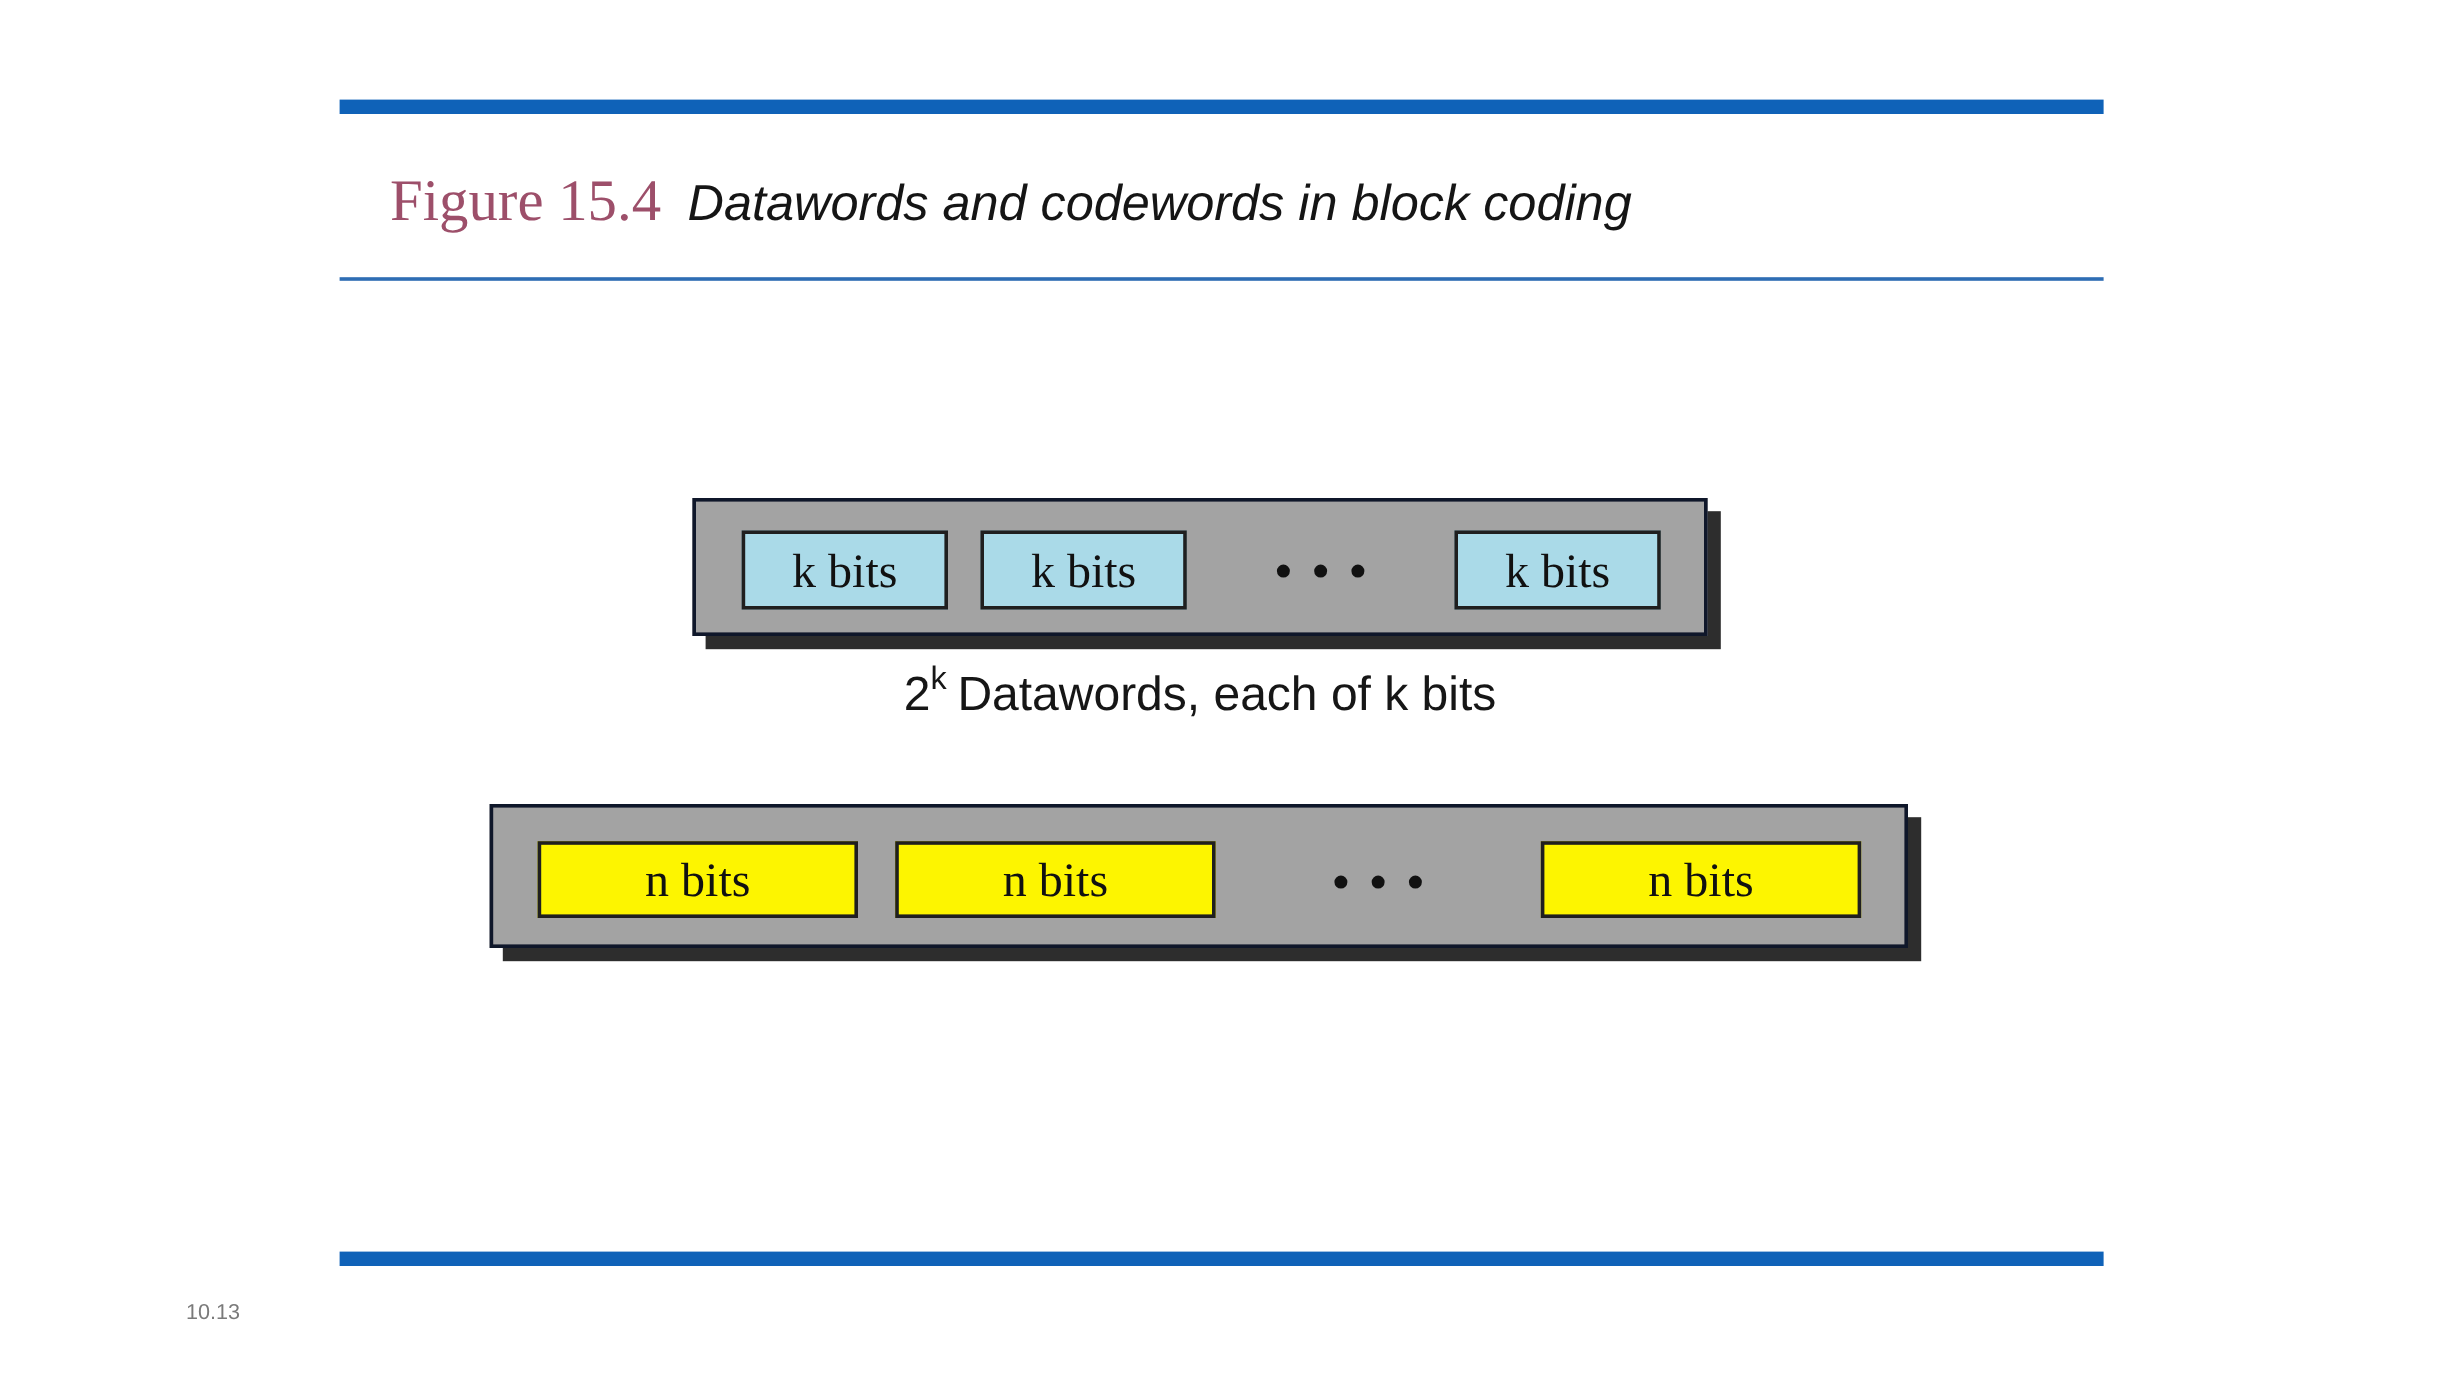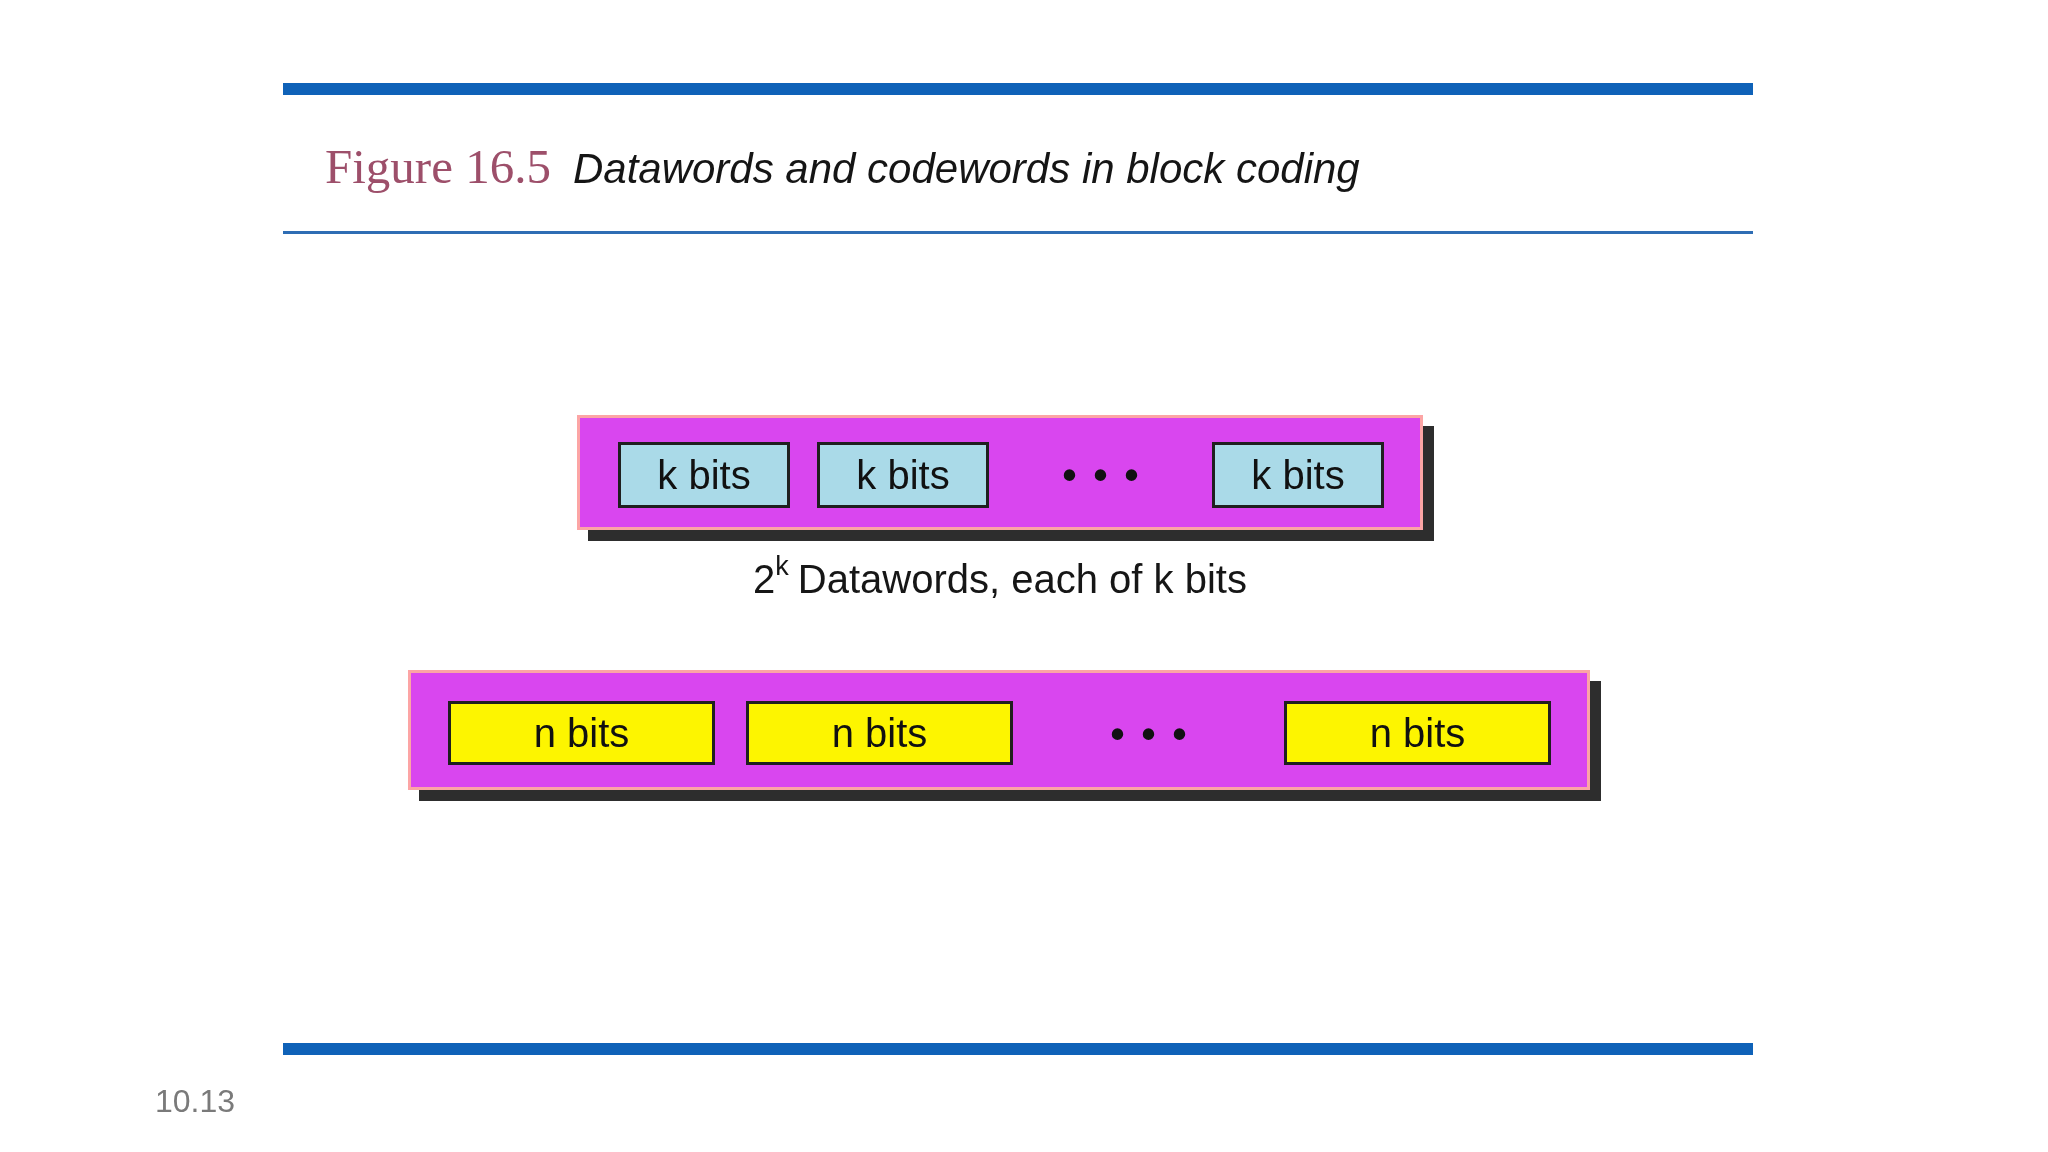--- a/index.html
+++ b/index.html
@@ -37,24 +37,25 @@
   }
   .header-rule {
     position: absolute; left: 283px; top: 231px;
     width: 1470px; height: 3px;
     background: var(--rule, #2e6db4);
   }
 
   
   .panel {
     position: absolute;
-    background: #d946ef;
-    border: 3px solid #fca5a5;
+    background: #a3a3a3;
+    border: 3px solid #0f172a;
     box-shadow: 11px 11px 0 0 var(--shadow, #2d2d2d);
     box-sizing: border-box;
+    font-family: Liberation Serif, serif;
   }
   .panel-datawords { left: 577px; top: 415px; width: 846px; height: 115px; }
   .panel-codewords { left: 408px; top: 670px; width: 1182px; height: 120px; }
 
   .bit-box {
     position: absolute;
     border: 3px solid #1f1f1f;
     box-sizing: border-box;
     display: flex; align-items: center; justify-content: center;
     font-size: 40px;
@@ -97,34 +98,34 @@
   .cap-gap-s { margin-left: 7px; }
 
   
   .bar-bottom {
     position: absolute; left: 283px; top: 1043px;
     width: 1470px; height: 12px;
     background: var(--accent, #0f62b8);
   }
   .page-number {
     position: absolute; left: 155px; top: 1083px;
-    font-size: 32px;
+    font-size: 18px;
     color: var(--page-gray, #7a7a7a);
     text-align: center;
   }
 </style>
 </head>
 <body>
 
 <div class="slide">
 
   <div class="bar-top"></div>
 
   <div class="header-row">
-    <span class="fig-label">Figure 16.5</span>
+    <span class="fig-label">Figure 15.4</span>
     <span class="fig-caption">Datawords and codewords in block coding</span>
   </div>
 
   <div class="header-rule"></div>
 
   <div class="panel panel-datawords">
     <div class="bit-box bit-blue blue-1">k bits</div>
     <div class="bit-box bit-blue blue-2">k bits</div>
     <div class="dots dots-datawords">•••</div>
     <div class="bit-box bit-blue blue-3">k bits</div>

